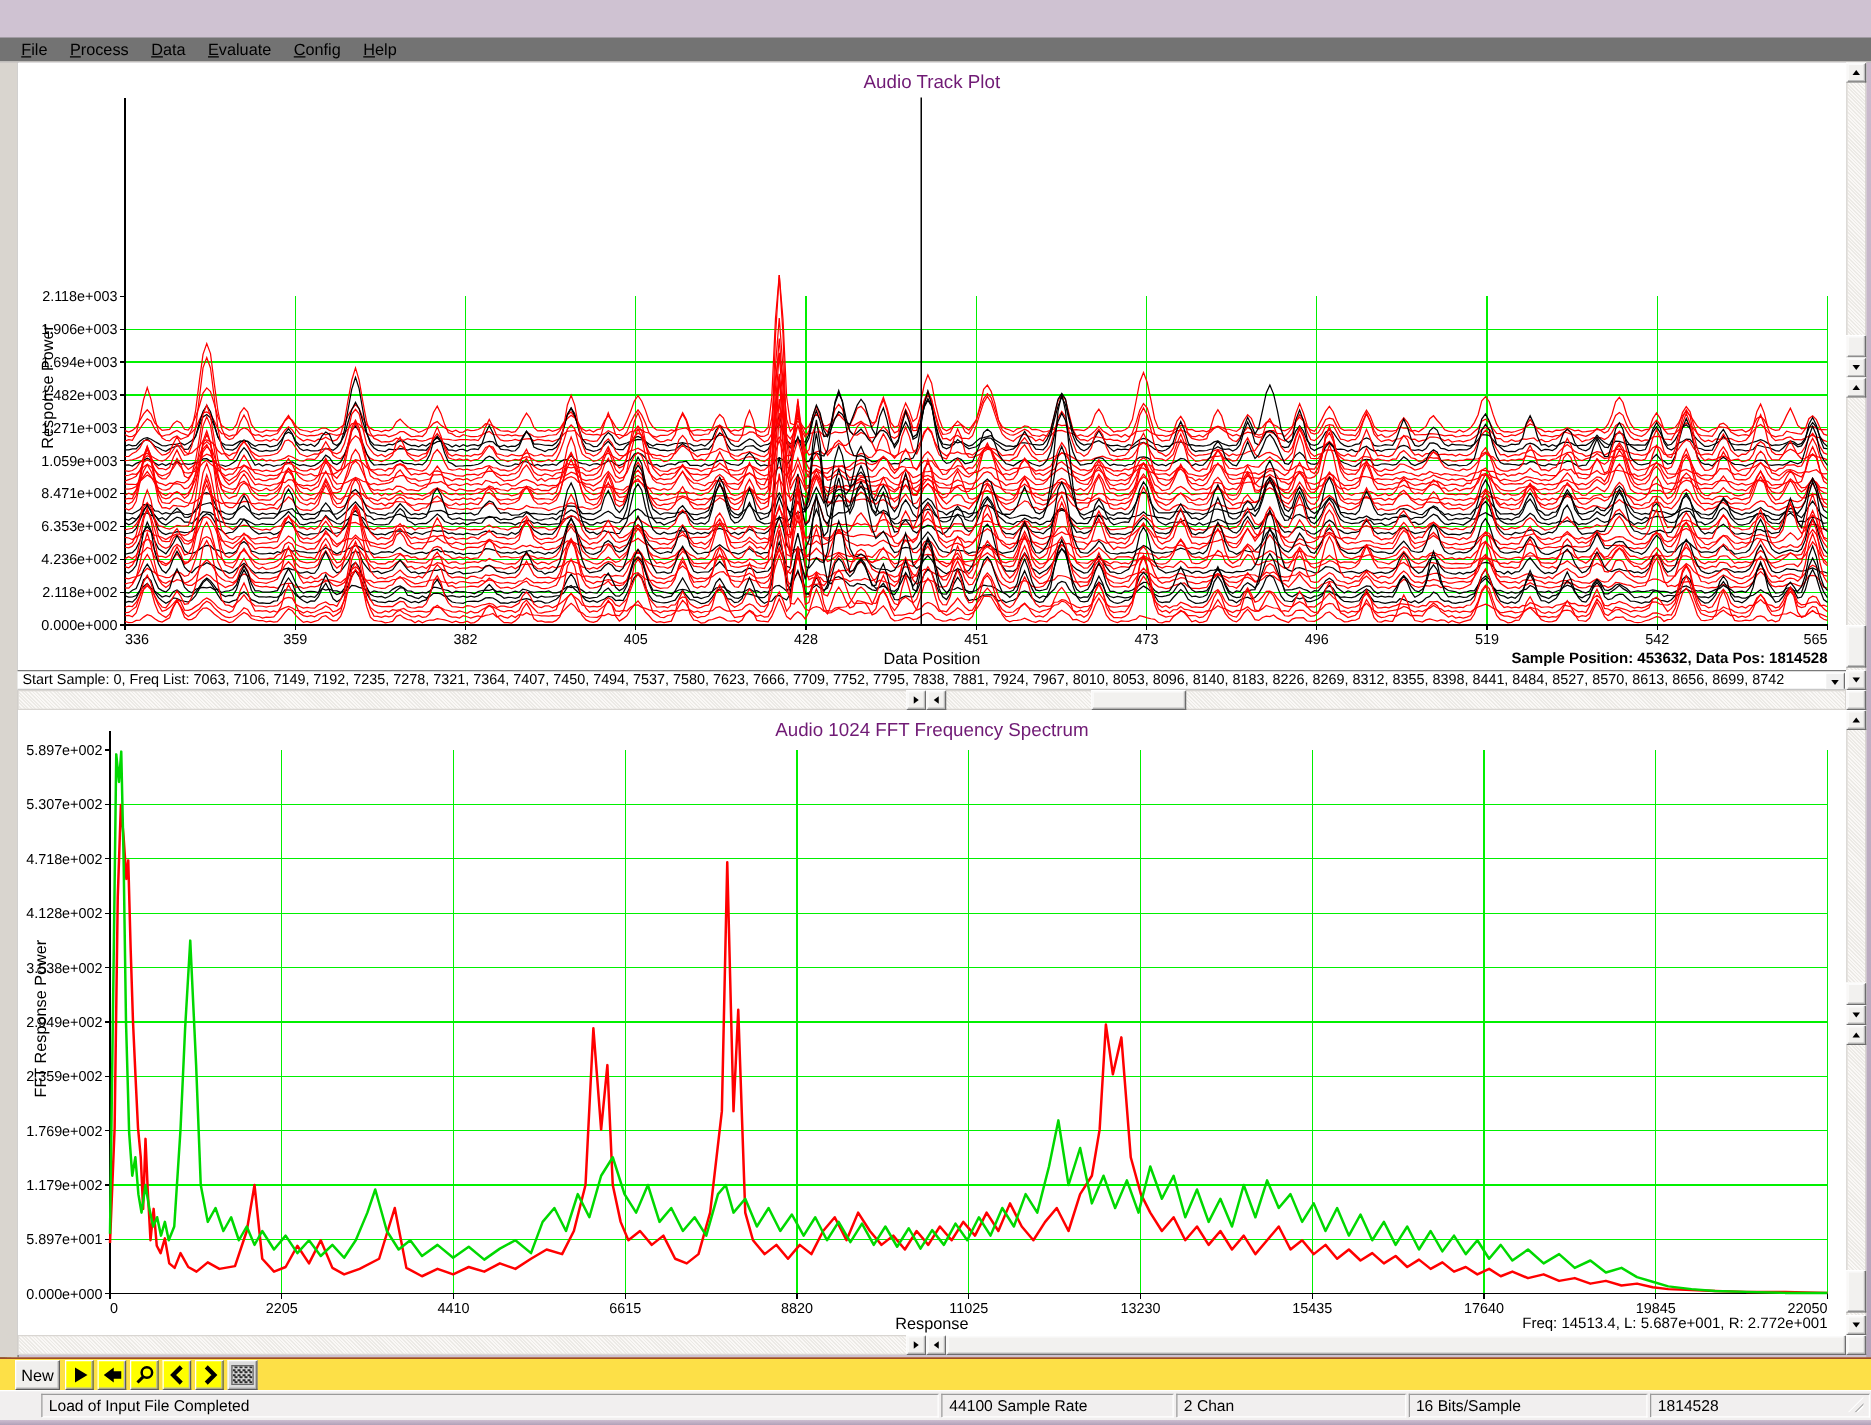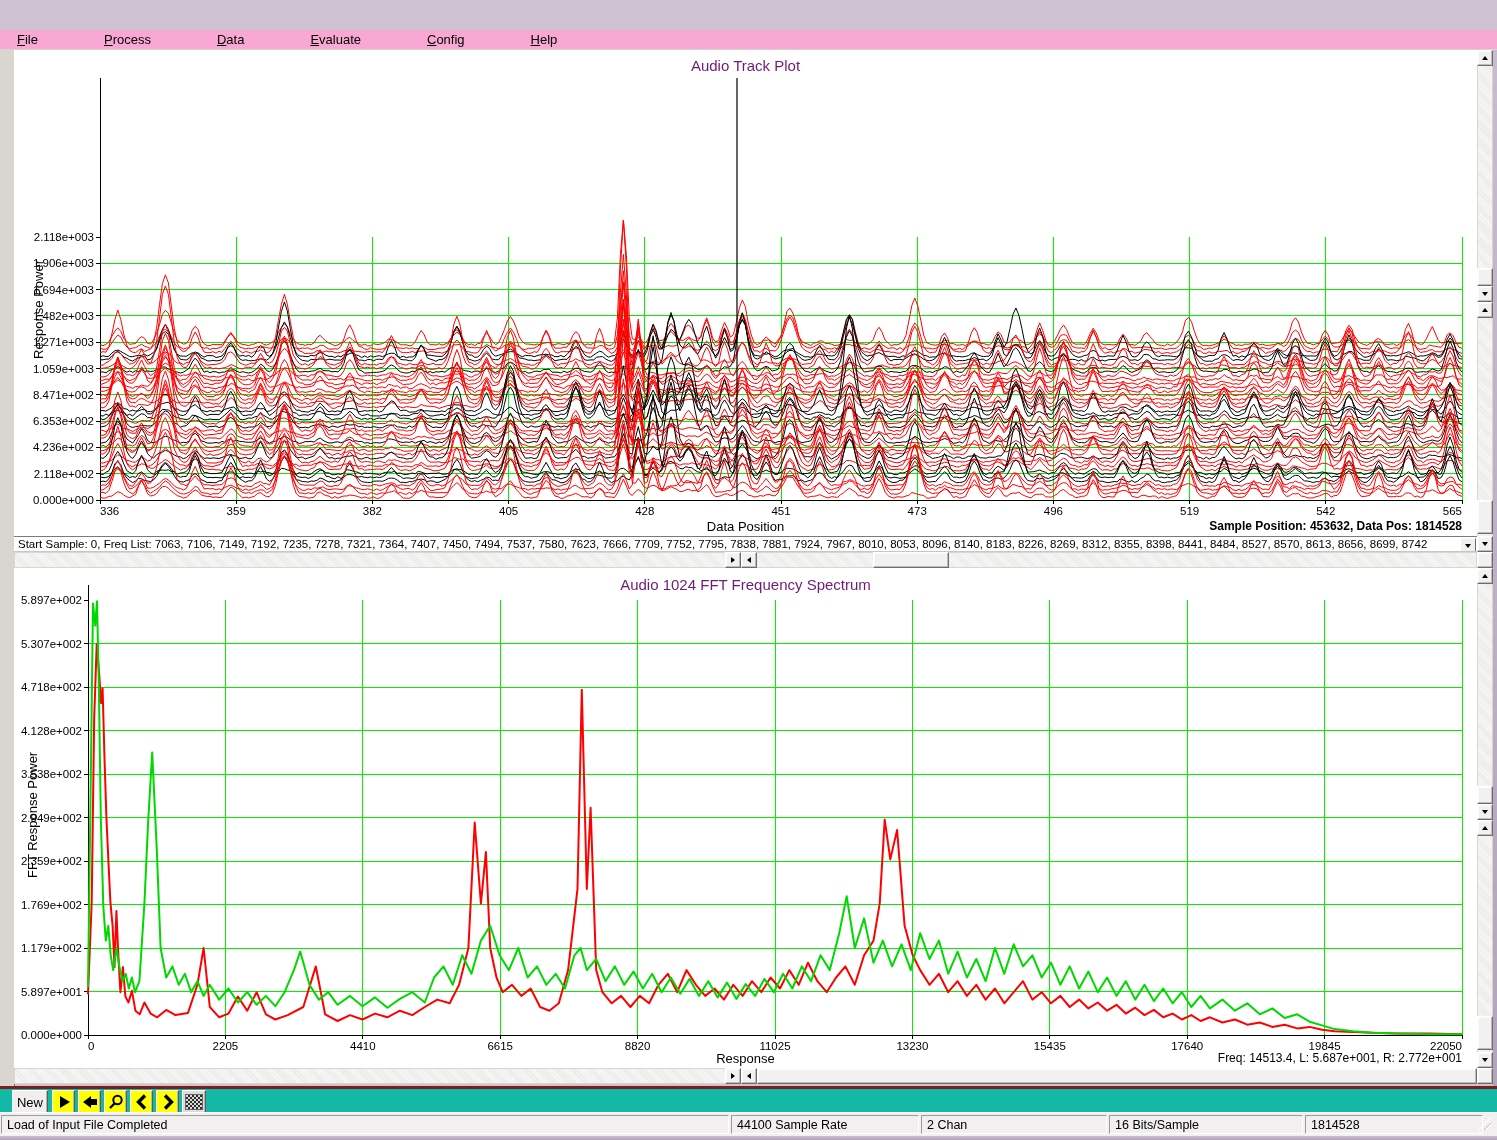--- a/index.html
+++ b/index.html
@@ -16,21 +16,21 @@
   .title-text{left:33px;top:7px;font-size:13px;color:#141414;text-shadow:0 0 3px rgba(255,255,255,.9);}
   .winbtn{top:4px;height:19px;border:1px solid #5d5468;border-radius:0 0 3px 3px;
     background:linear-gradient(180deg,#fbfbfc 0%,#e2dde6 45%,#c8c0ce 50%,#ddd5e0 100%);
     box-shadow:inset 0 1px 0 rgba(255,255,255,.9);display:flex;align-items:center;justify-content:center;}
   .winbtn.close{background:linear-gradient(180deg,#e9a18b 0%,#d4604a 45%,#b8371f 50%,#cf5c41 100%);}
   .winbtn .glyph-min{width:10px;height:3px;background:#3c3c3c;box-shadow:0 1px 0 rgba(255,255,255,.7);margin-top:7px;}
   .winbtn .glyph-max{width:9px;height:8px;border:2px solid #3c3c3c;background:transparent;}
   .winbtn .glyph-x{color:#fff;font-size:13px;font-weight:bold;text-shadow:0 1px 1px rgba(0,0,0,.5);line-height:1;}
 
   
-  .menubar{left:0;top:30px;width:1497px;height:20px;background:#f9a8d4;border-bottom:1px solid #d9d6d2;display:flex;align-items:center;padding-left:8px;box-sizing:border-box;gap:48px;}
+  .menubar{left:0;top:30px;width:1497px;height:20px;background:#737373;border-bottom:1px solid #d9d6d2;display:flex;align-items:center;padding-left:8px;box-sizing:border-box;}
   .menu-item{font-size:13px;color:#000;padding:1px 9px;cursor:default;}
   .menu-item u{text-decoration:underline;}
 
   
   .left-strip{left:0;top:50px;width:14px;height:1036px;background:#d9d5cf;border-right:1px solid #6f6f6f;}
   .right-strip{left:1493px;top:50px;width:4px;height:1090px;background:linear-gradient(180deg,#cabacd,#b3a3ba);}
   .bottom-strip{left:0;top:1136px;width:1497px;height:4px;background:linear-gradient(180deg,#cdbdd0,#b1a1b8);}
   .dark-grip{left:0;top:1086px;width:9px;height:50px;background:linear-gradient(90deg,#14140c 0 4px,#3c4328 4px 6px,#83865f 6px 9px);}
 
   .pane{background:#ffffff;}
@@ -46,27 +46,27 @@
   .sb-track{background:#f1efec;background-image:repeating-linear-gradient(45deg,#faf8f6 0 1px,#eceae6 1px 2px);border:1px solid #d9d6d2;box-sizing:border-box;}
   .sb-btn{background:#f2f1ef;border:1px solid;border-color:#ffffff #6d6d6d #6d6d6d #ffffff;box-shadow:inset -1px -1px 0 #bdbdbd,inset 1px 1px 0 #fbfbfb;box-sizing:border-box;display:flex;align-items:center;justify-content:center;}
   .sb-thumb{background:#f2f1ef;border:1px solid;border-color:#ffffff #6d6d6d #6d6d6d #ffffff;box-shadow:inset -1px -1px 0 #bdbdbd,inset 1px 1px 0 #fbfbfb;box-sizing:border-box;}
   .tri{width:0;height:0;display:block;}
   .t-up{border-left:3px solid transparent;border-right:3px solid transparent;border-bottom:4px solid #000;}
   .t-down{border-left:3px solid transparent;border-right:3px solid transparent;border-top:4px solid #000;}
   .t-left{border-top:3px solid transparent;border-bottom:3px solid transparent;border-right:4px solid #000;}
   .t-right{border-top:3px solid transparent;border-bottom:3px solid transparent;border-left:4px solid #000;}
 
   
-  .toolbar{left:0;top:1086px;width:1497px;height:26px;background:#14b8a6;border-top:3px solid #7f1d1d;}
+  .toolbar{left:0;top:1086px;width:1497px;height:26px;background:#fde047;border-top:1px solid #7f1d1d;}
   .tb-btn{position:absolute;top:1px;height:24px;background:#f0efed;border:1px solid;border-color:#ffffff #5c5c5c #5c5c5c #ffffff;box-shadow:inset -1px -1px 0 #b5b5b5;box-sizing:border-box;display:flex;align-items:center;justify-content:center;font-size:13px;color:#000;}
   .tb-icon{background:#ffff00;}
   .checker{width:16px;height:14px;background-image:repeating-conic-gradient(#2b2b2b 0% 25%, #d9d9d9 25% 50%);background-size:4px 4px;border:1px solid #666;}
 
   
-  .statusbar{left:0;top:1112px;width:1497px;height:24px;background:#f1efef;border-top:1px solid #fff;display:flex;align-items:stretch;padding-left:0;box-sizing:border-box;}
+  .statusbar{left:0;top:1112px;width:1497px;height:24px;background:#f1efef;border-top:1px solid #fff;display:flex;align-items:stretch;padding-left:32px;box-sizing:border-box;}
   .status-seg{border:1px solid;border-color:#9b9b9b #ffffff #ffffff #9b9b9b;margin:2px 1px;font-size:12.5px;color:#000;display:flex;align-items:center;padding-left:5px;box-sizing:border-box;white-space:nowrap;overflow:hidden;}
   .grip{position:absolute;right:6px;top:1117px;width:13px;height:13px;
     background:repeating-linear-gradient(135deg,transparent 0 3px,#b9b9b9 3px 4px,#fdfdfd 4px 5px);
     clip-path:polygon(100% 0,100% 100%,0 100%);}
   svg text{font-family:"Liberation Sans",sans-serif;}
 </style>
 </head>
 <body>
 
 <div class="window">

